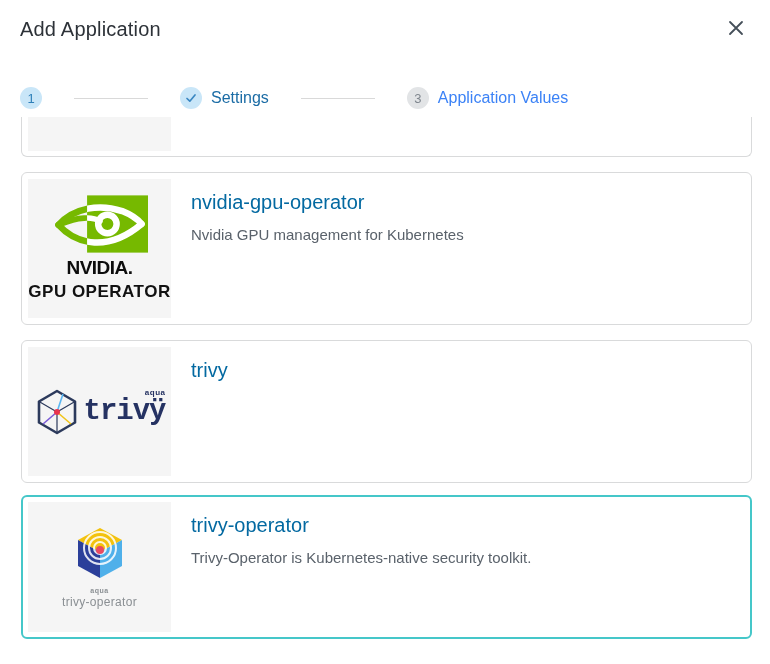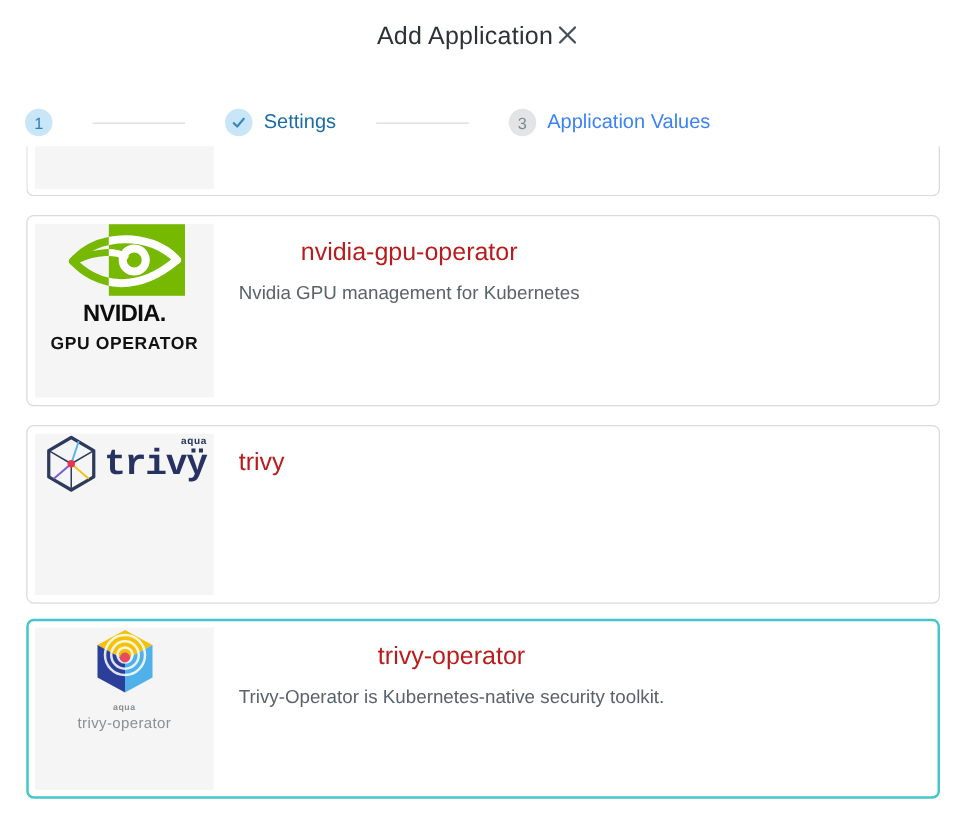--- a/index.html
+++ b/index.html
@@ -1,21 +1,21 @@
 <!DOCTYPE html>
 <html><head>
 <meta charset="utf-8">
 <style>
   html,body{margin:0;padding:0;}
   body{
     width:770px;height:664px;background:#ffffff;overflow:hidden;position:relative;
     font-family:"Liberation Sans", sans-serif;color:#2c3034;
   }
   
-  .modal-header{padding:18px 20px 0 20px;display:flex;justify-content:center;align-items:flex-start;}
+  .modal-header{padding:18px 20px 0 20px;display:flex;justify-content:space-between;align-items:flex-start;}
   .modal-title{font-size:20px;color:#2d3238;letter-spacing:.2px;}
   .close-btn{background:none;border:none;cursor:pointer;padding:2px;margin:-2px 2px 0 0;line-height:0;}
   
   .stepper{display:flex;align-items:center;margin:46px 14px 0 20px;white-space:nowrap;}
   .step{display:flex;align-items:center;}
   .step-circle{width:22px;height:22px;border-radius:50%;display:flex;align-items:center;justify-content:center;
     font-size:13px;flex:none;}
   .step-circle.active{background:#c9e6f8;color:#2e7fb8;}
   .step-circle.upcoming{background:#e2e4e6;color:#7f868e;}
   .step-label{margin-left:9px;font-size:16px;}
@@ -25,27 +25,27 @@
   
   .app-list{margin:8px 18px 0 21px;}
   .card{box-sizing:border-box;border:1px solid #d9dadb;border-radius:6px;display:flex;padding:6px;background:#fff;}
   .card.partial{height:40px;border-top:none;border-top-left-radius:0;border-top-right-radius:0;
     margin-bottom:15px;padding-top:0;align-items:flex-start;}
   .card.partial .tile{height:34px;}
   .card.nvidia{height:153px;margin-bottom:15px;}
   .card.trivy{height:143px;margin-bottom:12px;}
   .card.selected{height:144px;border:2px solid #45c7c9;padding:5px;}
   .tile{width:143px;flex:none;align-self:stretch;background:#f5f5f5;display:flex;flex-direction:column;
-    align-items:center;}
+    align-items:center;justify-content:center;}
   .card-body{margin-left:20px;padding-top:12px;min-width:0;}
-  .card-title{font-size:20px;color:#b91c1c;text-align:center;}
+  .card-title{font-size:20px;color:#0369a1;}
   .card-desc{font-size:15px;color:#5a626b;line-height:1.45;margin-top:10px;max-width:510px;}
   
   .nv-word{font-weight:bold;font-size:19px;color:#0d0d0d;letter-spacing:-.5px;margin-top:4px;}
-  .nv-sub{font-weight:bold;font-size:14px;color:#111;letter-spacing:.5px;margin-top:3px;}
+  .nv-sub{font-weight:bold;font-size:17px;color:#111;letter-spacing:.5px;margin-top:3px;}
   
   .trivy-logo-row{display:flex;align-items:center;}
   .trivy-wordwrap{position:relative;margin-left:2px;}
   .trivy-aqua{position:absolute;top:-9px;right:0;font-size:8px;font-weight:bold;color:#253262;letter-spacing:.5px;}
   .trivy-word{font-size:29px;font-weight:bold;color:#253262;letter-spacing:-1px;line-height:1;font-family:Liberation Mono, monospace;}
   
   .to-aqua{font-size:7px;color:#8a8f93;font-weight:bold;margin-top:5px;letter-spacing:.5px;}
   .to-word{font-size:12px;color:#8a8f93;margin-top:1px;letter-spacing:.3px;}
 </style>
 </head>

